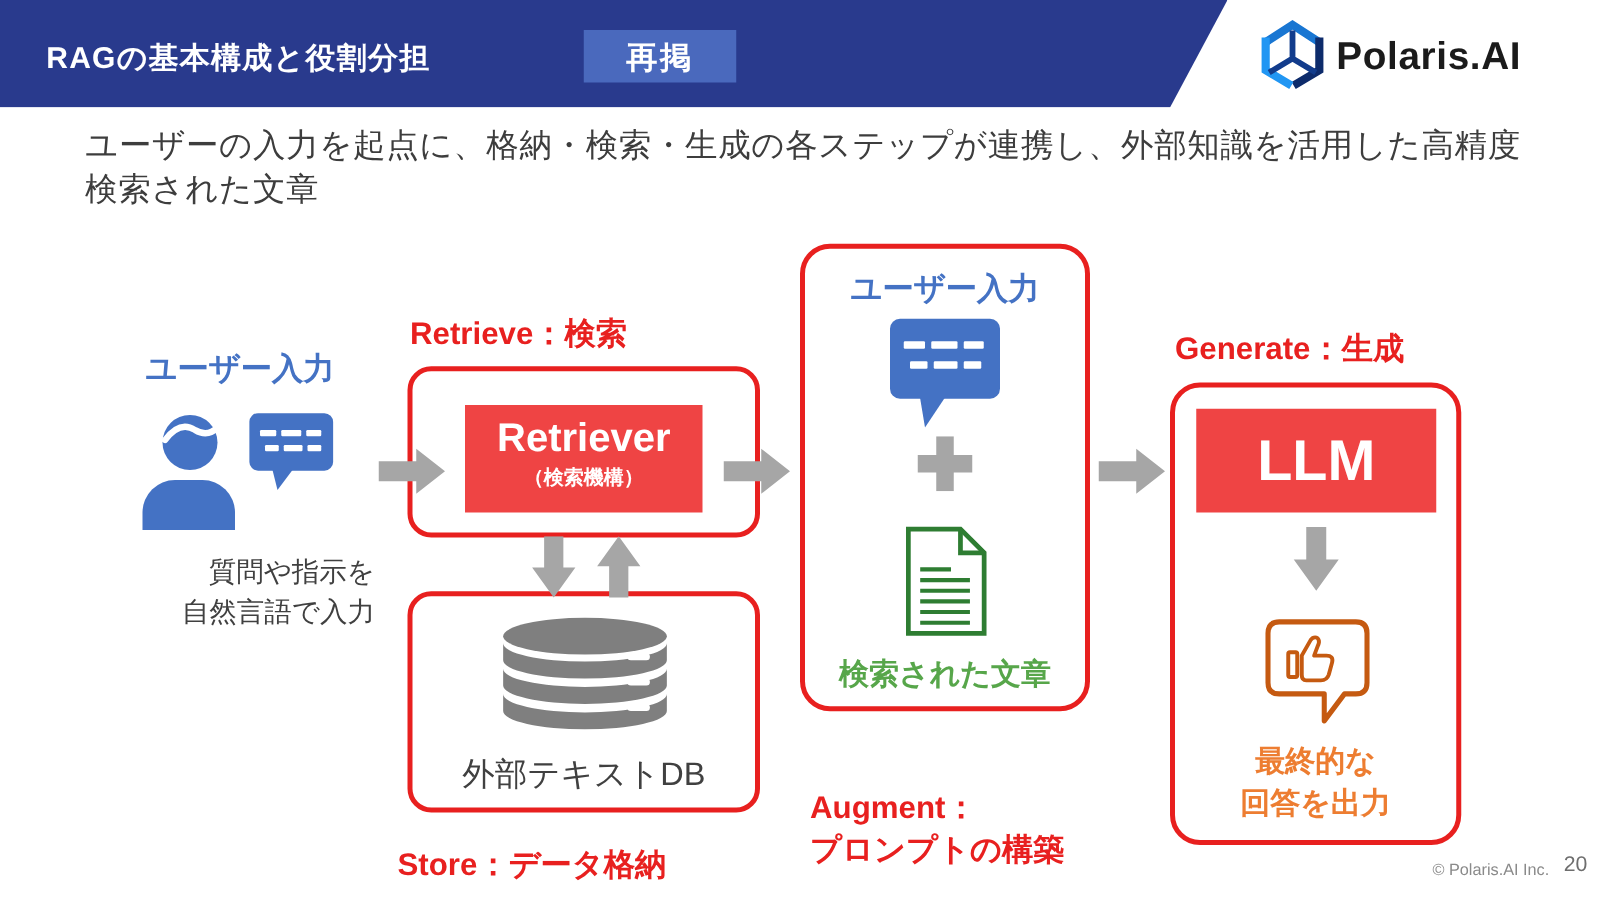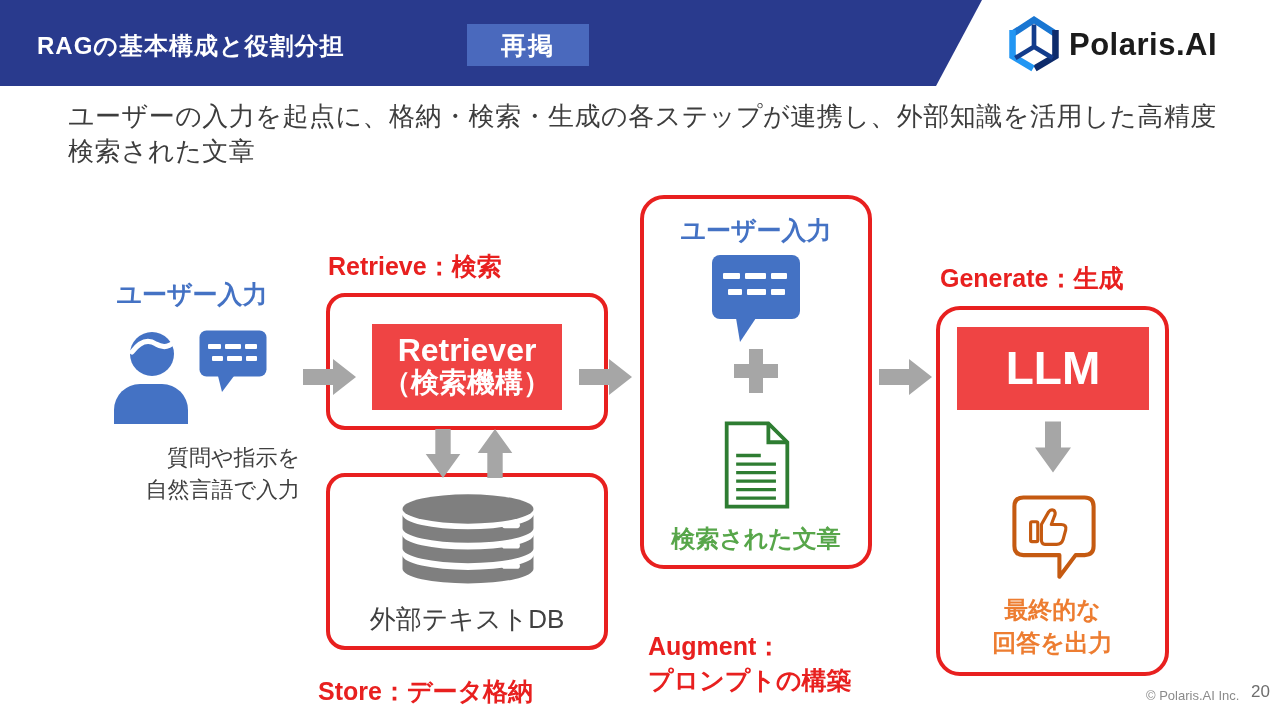--- a/index.html
+++ b/index.html
@@ -88,21 +88,21 @@
   </div>
 
   <svg class="abs" style="left:302px;top:356px;z-index:5;" width="56" height="42" viewBox="0 0 54 42">
     <polygon points="0,13 30,13 30,3 53,21 30,39 30,29 0,29" fill="#a6a6a6"></polygon>
   </svg>
 
   <div class="step-label" style="left:328px;top:250px;">Retrieve：検索</div>
   <div class="redbox" style="left:326px;top:293px;width:282px;height:137px;"></div>
   <div class="blackbox" style="left:372px;top:324px;width:190px;height:86px;padding-top:8px;">
     <div style="font-size:32px;font-weight:700;line-height:36px;">Retriever</div>
-    <div style="font-size:28px;font-weight:700;line-height:30px;">（検索機構）</div>
+    <div style="font-size:16px;font-weight:700;line-height:30px;">（検索機構）</div>
   </div>
 
   <svg class="abs" style="left:578px;top:356px;z-index:5;" width="56" height="42" viewBox="0 0 54 42">
     <polygon points="0,13 30,13 30,3 53,21 30,39 30,29 0,29" fill="#a6a6a6"></polygon>
   </svg>
 
   <svg class="abs" style="left:424px;top:429px;z-index:5;" width="38" height="50" viewBox="0 0 38 52">
     <polygon points="11,0 27,0 27,26 37,26 19,51 1,26 11,26" fill="#a6a6a6"></polygon>
   </svg>
   <svg class="abs" style="left:476px;top:429px;z-index:5;" width="38" height="50" viewBox="0 0 38 52">

